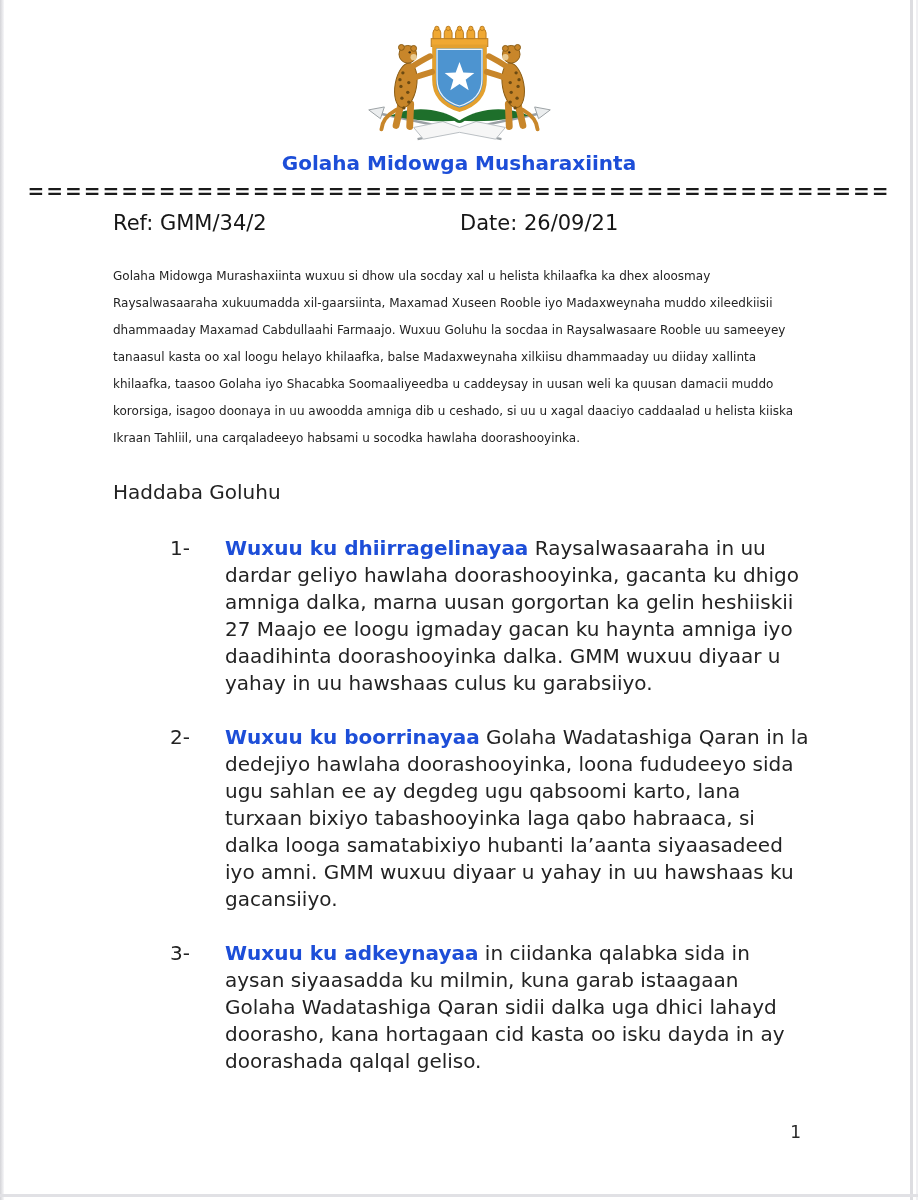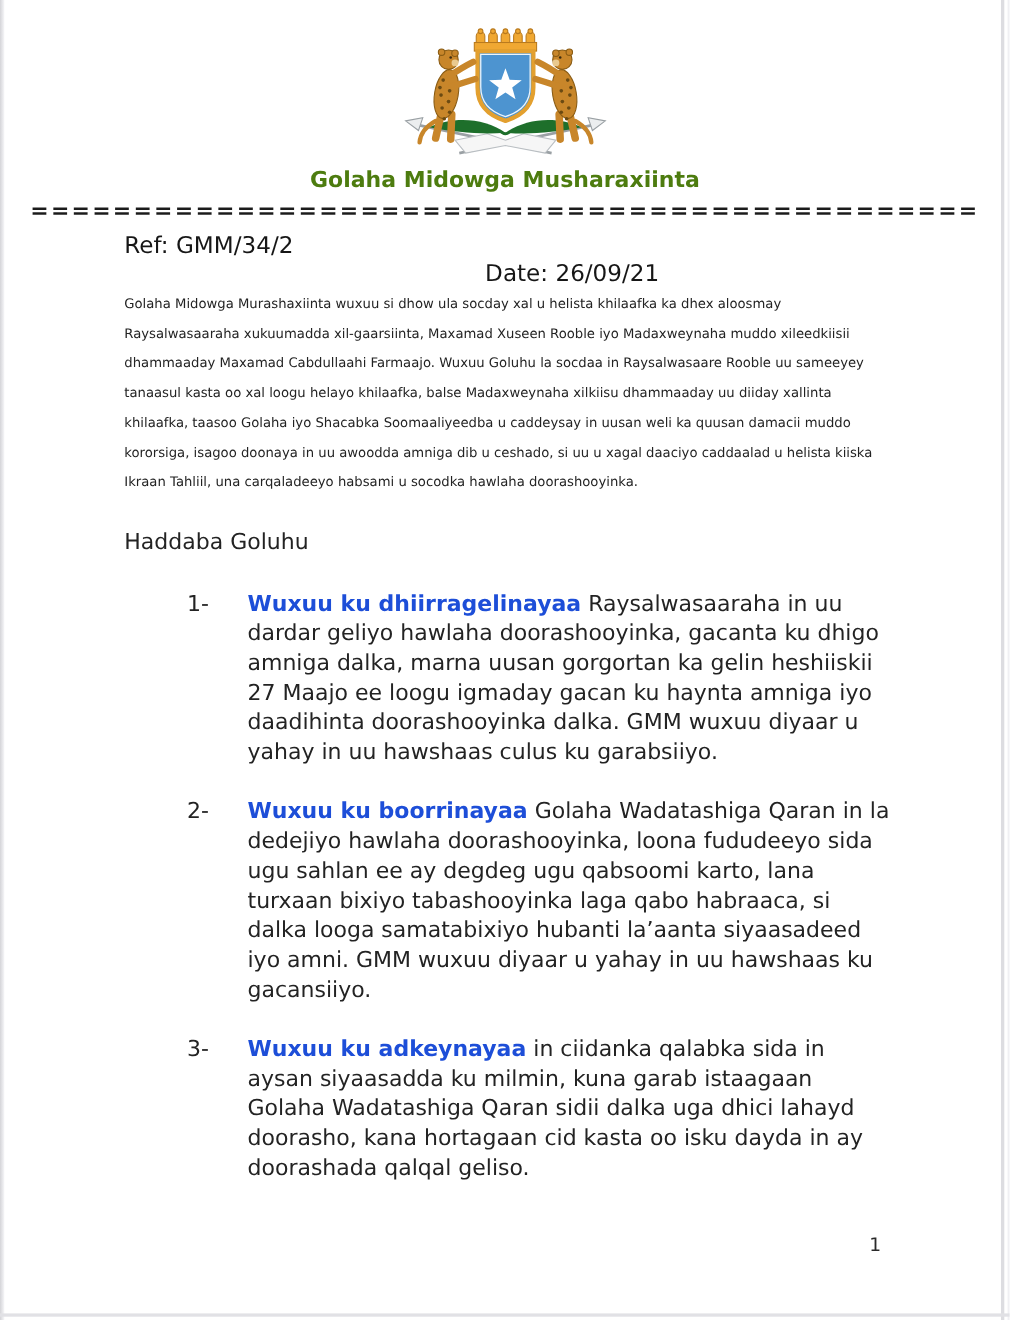--- a/index.html
+++ b/index.html
@@ -15,34 +15,34 @@
   .edge-left{position:absolute;left:0;top:0;bottom:0;width:4px;
     background:linear-gradient(90deg,#d4d4d8,#f7f7f9);}
   .edge-right{position:absolute;right:5px;top:0;bottom:0;width:3px;background:#dddde1;}
   .edge-far-right{position:absolute;right:0;top:0;bottom:0;width:2px;background:#f0f0f3;}
   .edge-bottom{position:absolute;left:0;right:0;bottom:3px;height:3px;background:#e1e1e5;}
 
   .emblem{display:block;margin:24px auto 6px auto;}
 
   .org-somali,.org-english{
     margin:0;text-align:center;
-    font-size:20px;line-height:23px;font-weight:bold;color:#4d7c0f;
+    font-size:20px;line-height:23px;font-weight:bold;color:#1d4ed8;
   }
   .sep{
     margin-top:4px;text-align:center;
     font-weight:bold;font-size:20px;letter-spacing:2px;
     white-space:nowrap;color:#1b1b1b;
   }
   .meta-row{
     position:relative;
     margin:6px 108px 0 113px;
     font-weight:normal;font-size:21px;line-height:28px;color:#161616;
     height:28px;
   }
-  .date{position:absolute;left:328px;top:0;margin-top:25px;}
+  .date{position:absolute;left:347px;top:0;}
 
   .content{padding:0 108px 0 113px;}
   .paragraph{margin:26px 0 16px 0;font-size:12px;line-height:27px;}
   .lead-in{margin:27px 0 0 0;font-size:20px;line-height:27px;}
   .list{margin-top:29px;}
   .list-item{display:flex;margin:0 0 27px 57px;font-size:20px;line-height:27px;}
   .item-num{width:55px;flex:none;}
   .item-body{flex:1;}
   .item-bold{font-weight:bold;color:#1d4ed8;}
 

